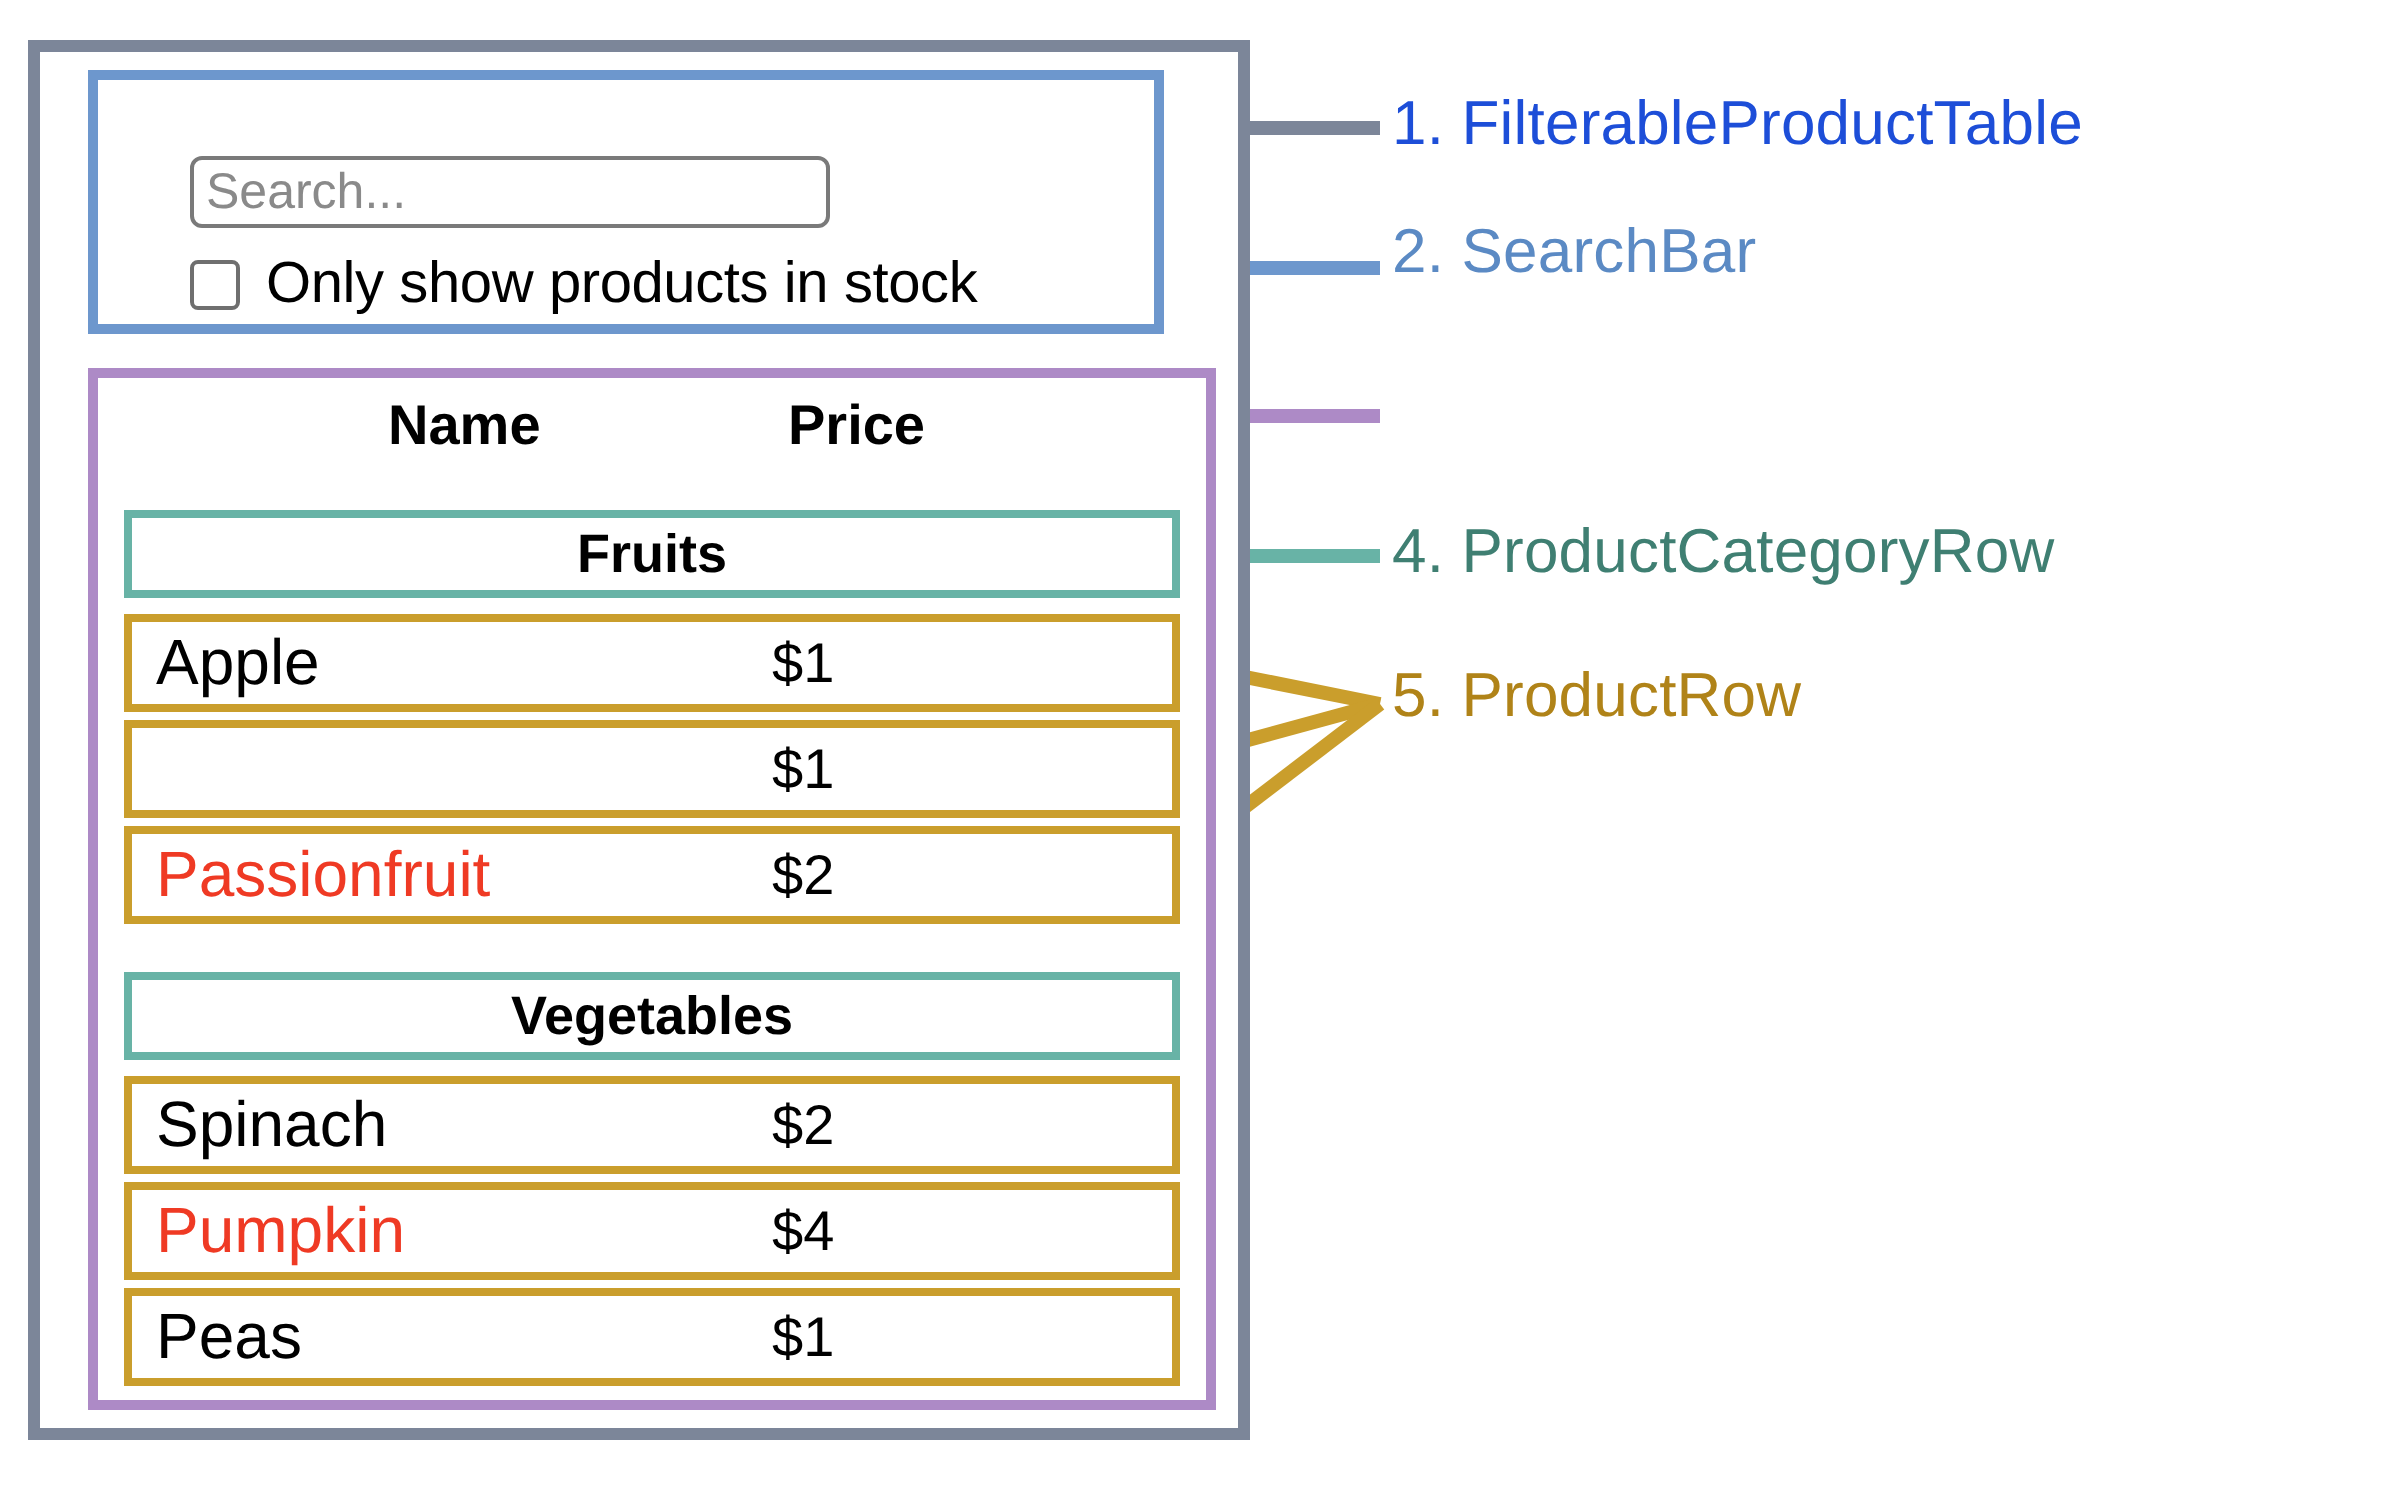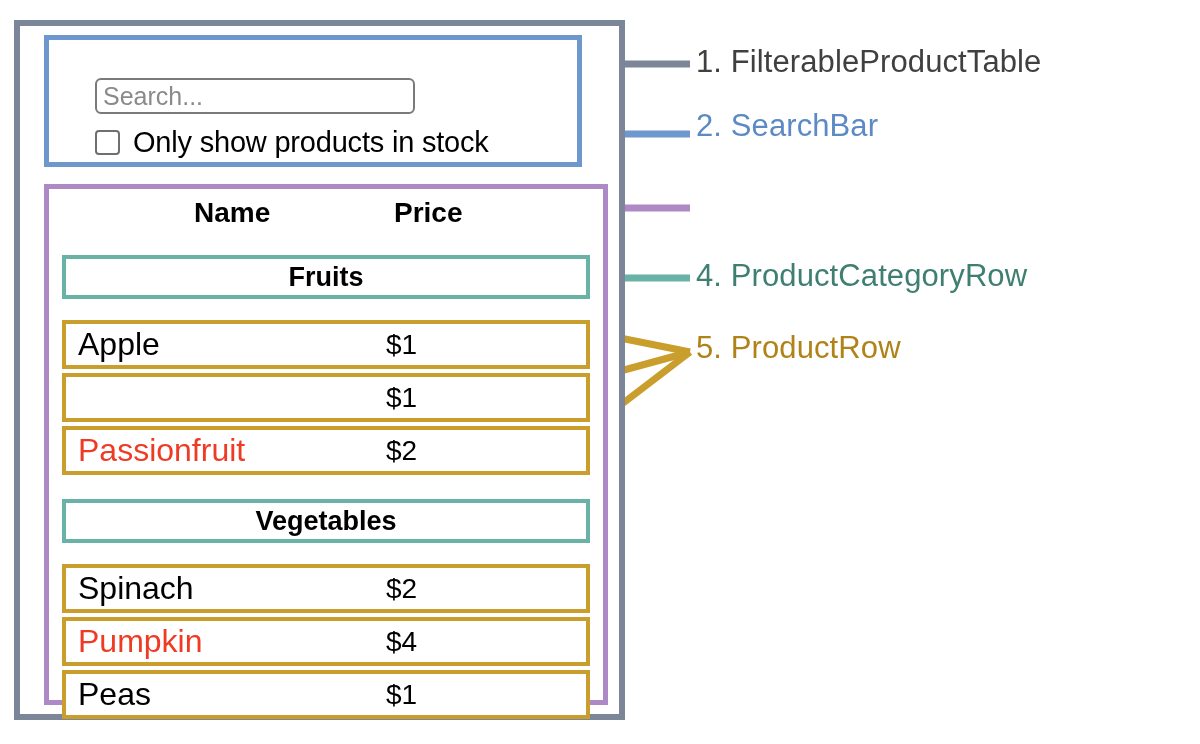--- a/index.html
+++ b/index.html
@@ -135,21 +135,21 @@
   }
 
   .category-row {
     height: 44px;
     border: 4px solid #68b3a6;
     background: #ffffff;
     box-sizing: border-box;
     display: flex;
     align-items: center;
     justify-content: center;
-    margin-bottom: 21px;
+    margin-bottom: 8px;
   }
   .category-row .cat-label {
     font-size: 27px;
     font-weight: bold;
     color: #000000;
   }
 
   .product-row {
     height: 49px;
     border: 4px solid #ca9e2c;
@@ -183,21 +183,21 @@
     top: 0;
     width: 500px;
     height: 744px;
   }
   .legend-item {
     position: absolute;
     font-size: 31px;
     white-space: nowrap;
     letter-spacing: 0.1px;
   }
-  .lg1 { top: 44px;  color: #404040; }
+  .lg1 { top: 44px;  color: #1d4ed8; }
   .lg2 { top: 108px; color: #5b8ac4; }
   .lg3 { top: 186px; color: #9c6fb5; }
   .lg4 { top: 258px; color: #3f7f72; }
   .lg5 { top: 330px; color: #b08318; }
 
   
   #leaders {
     position: absolute;
     left: 0; top: 0;
     width: 1200px;

